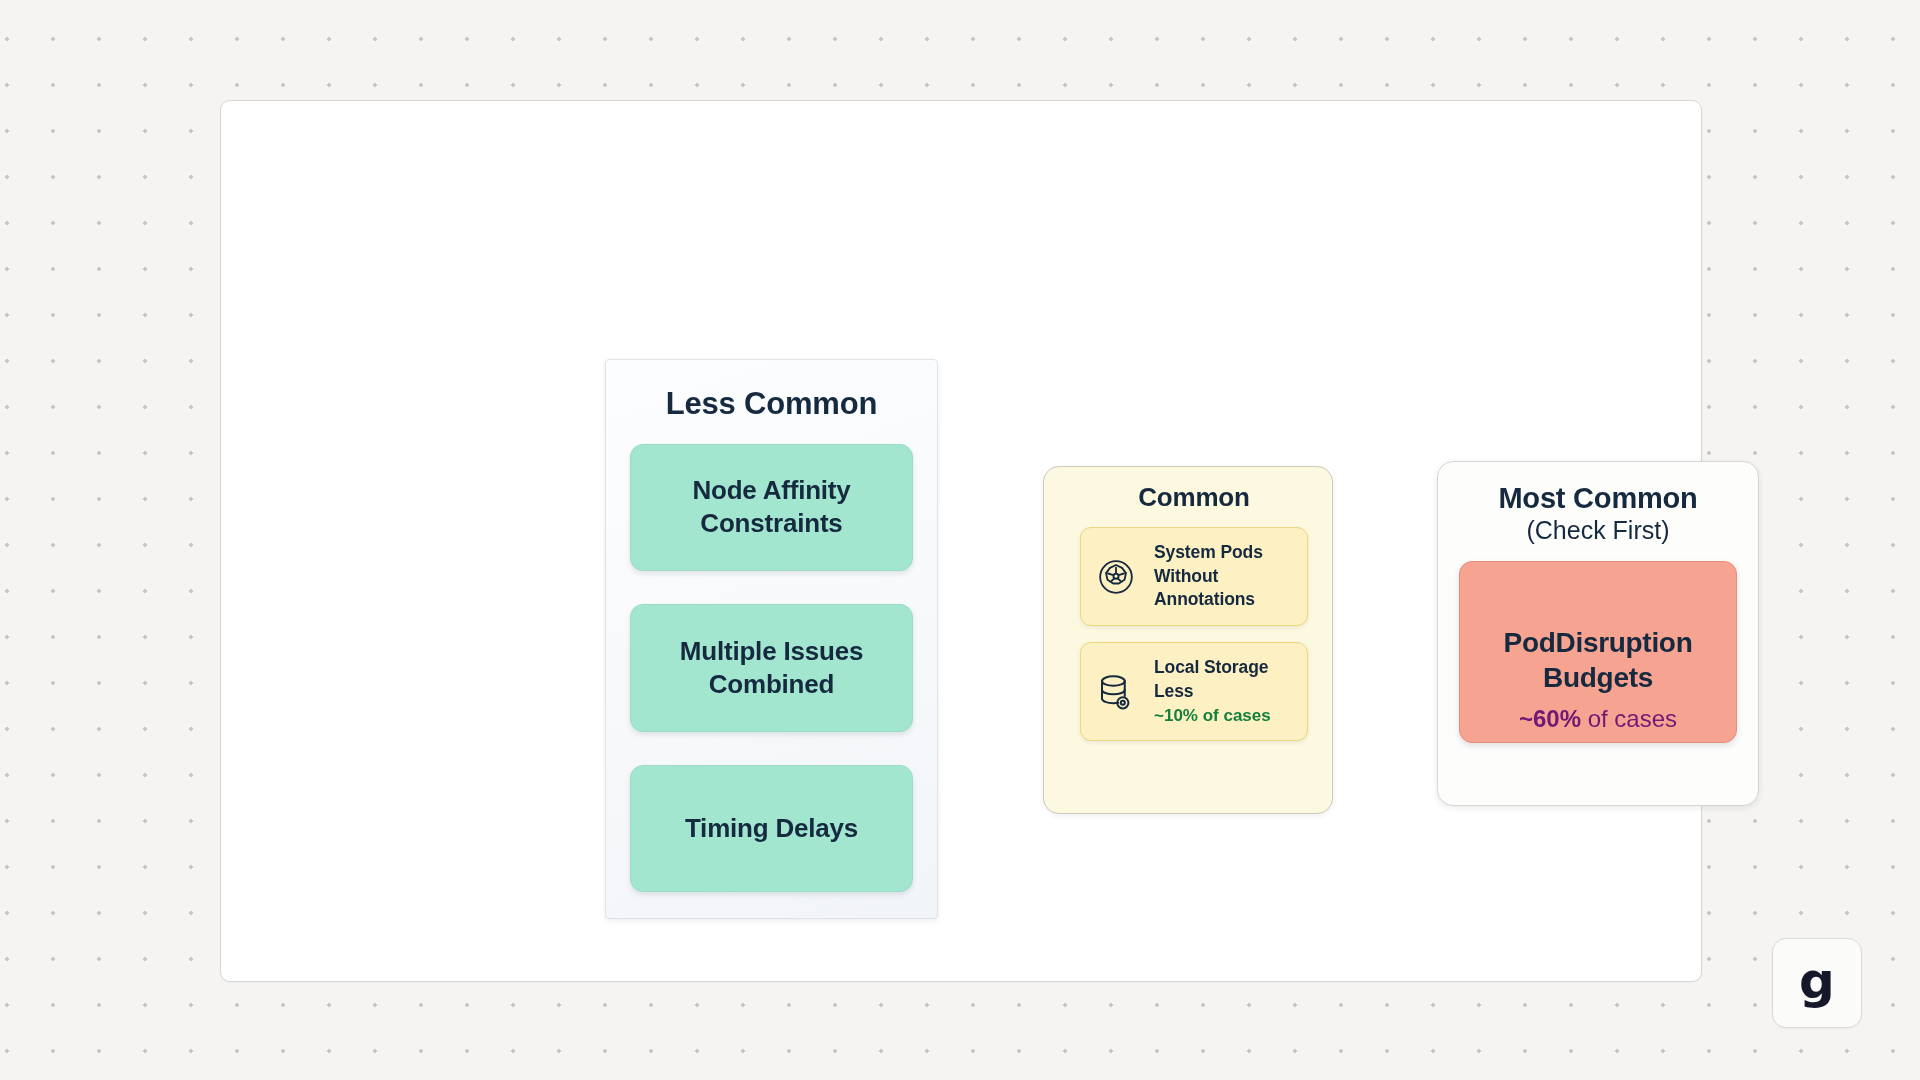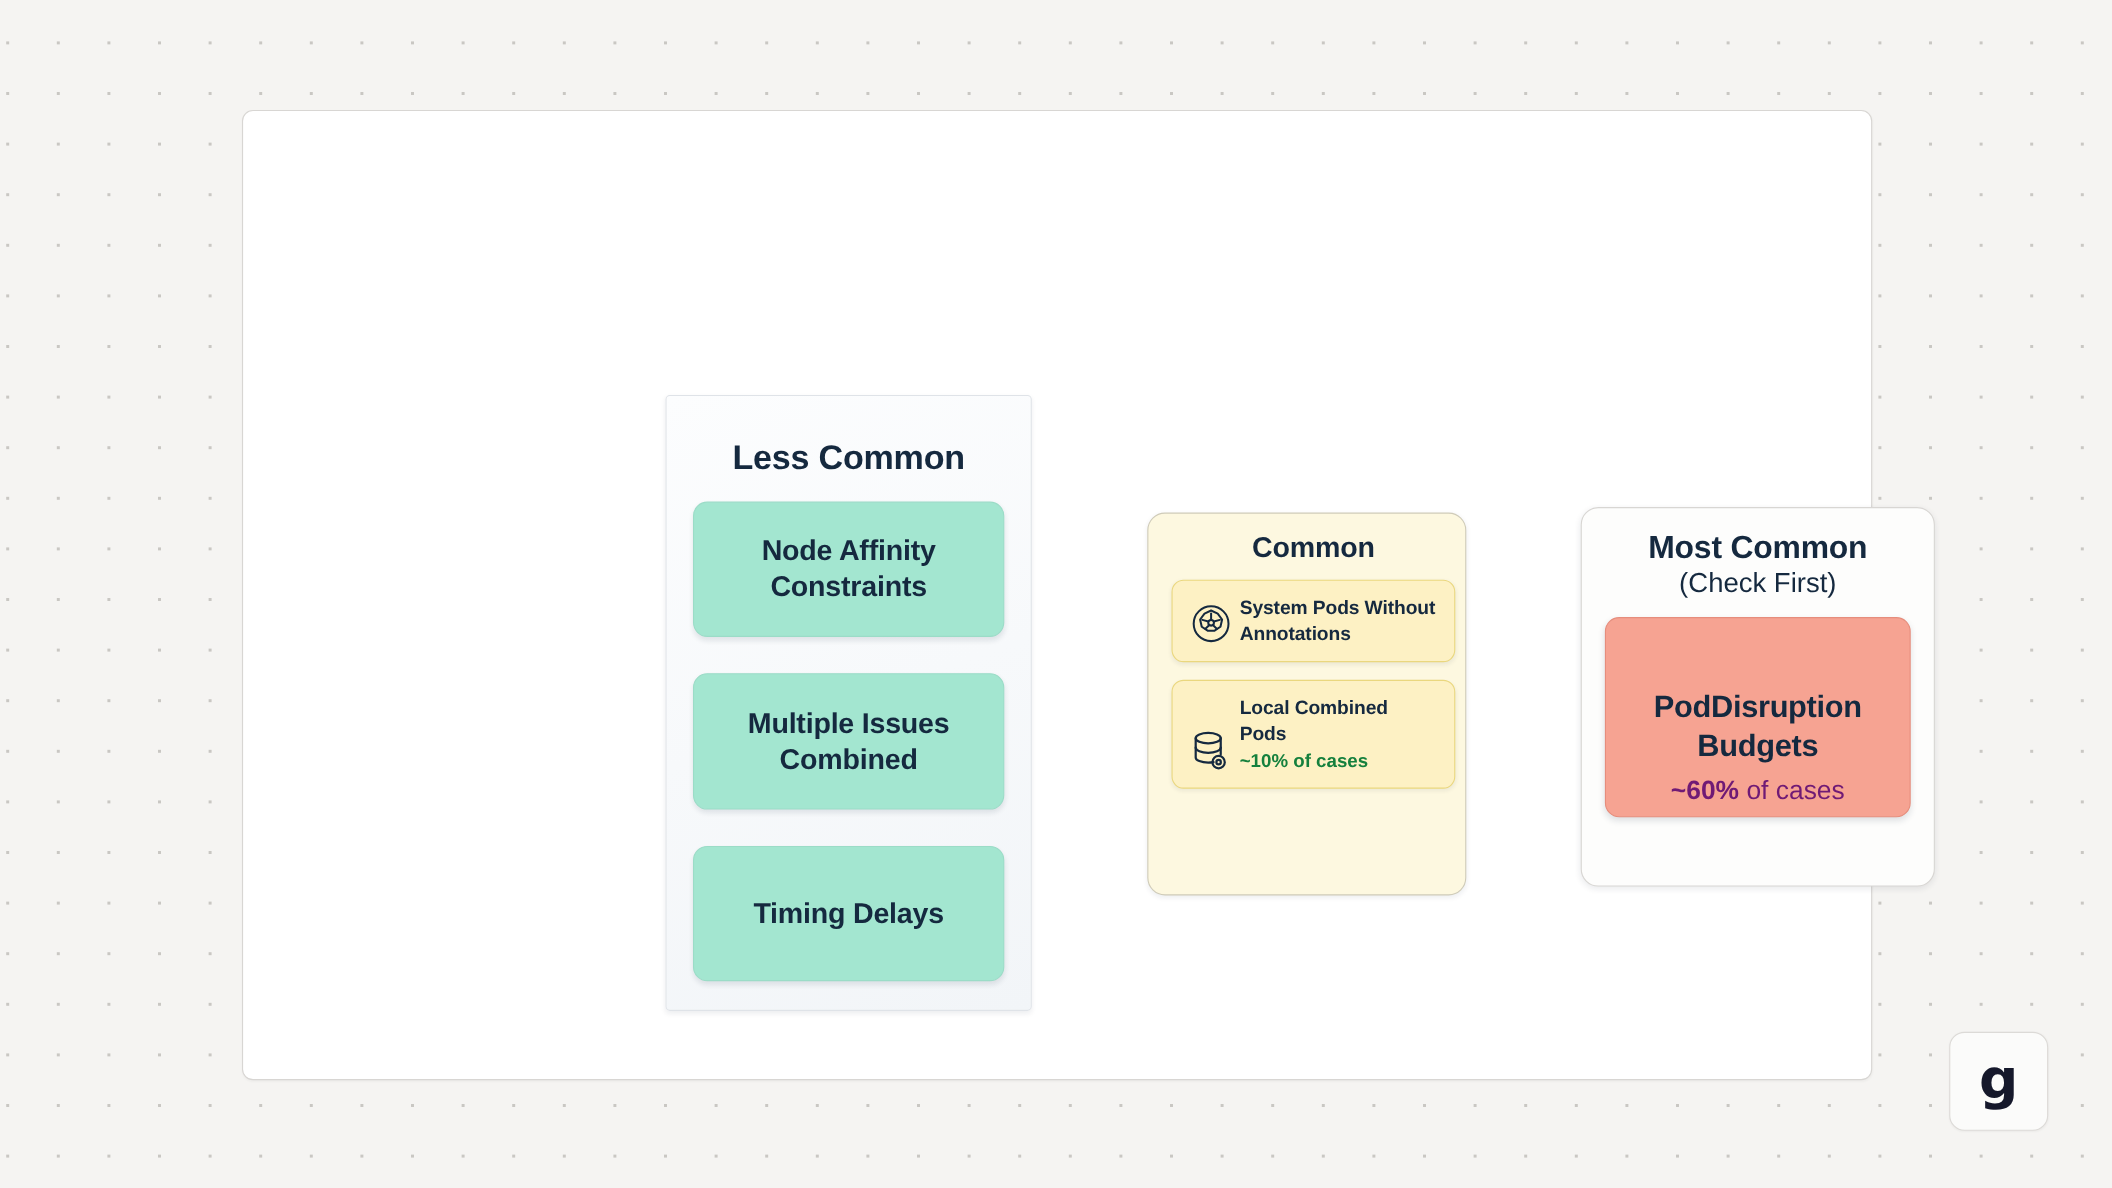--- a/index.html
+++ b/index.html
@@ -70,21 +70,21 @@
   
   #card-less-common {
     left: 384px;
     top: 258px;
     width: 333px;
     height: 560px;
     background: linear-gradient(160deg, #fcfdfe 0%, #f2f5f8 100%);
     border: 1px solid #dfe3e8;
     border-radius: 4px;
     box-shadow: 0 2px 5px rgba(20,35,60,0.07);
-    padding: 38px 26px 26px 26px;
+    padding: 26px 26px 26px 26px;
   }
   #card-less-common .group-title { font-size: 31px; margin-bottom: 22px; }
 
   .teal-chip {
     width: 283px;
     height: 128px;
     background: #a3e6d0;
     border: 1px solid #9bdcc7;
     border-radius: 13px;
     box-shadow: 0 3px 5px rgba(20,35,60,0.10);
@@ -110,28 +110,28 @@
     height: 348px;
     background: #fdf8e0;
     border: 1px solid #cfcbb8;
     border-radius: 16px;
     box-shadow: 0 2px 5px rgba(20,35,60,0.07);
     padding: 16px 16px 16px 28px;
   }
   #card-common .group-title { font-size: 26px; margin-bottom: 14px; }
 
   .yellow-item {
-    width: 258px;
+    width: 228px;
     background: #fdf1c4;
     border: 1px solid #ead77e;
     border-radius: 11px;
     box-shadow: 0 2px 4px rgba(20,35,60,0.07);
     display: flex;
-    align-items: flex-end;
-    gap: 5px;
+    align-items: center;
+    gap: 17px;
     padding: 13px 14px;
     margin-bottom: 16px;
   }
   .yellow-item:last-child { margin-bottom: 0; }
 
   .item-icon {
     flex: 0 0 auto;
     width: 42px;
     height: 42px;
     display: flex;
@@ -264,21 +264,21 @@
           <svg viewBox="0 0 48 48" width="42" height="42" fill="none" stroke="#15293f" stroke-width="2.3" stroke-linejoin="round" stroke-linecap="round">
             <ellipse cx="21" cy="11.5" rx="13" ry="5.4"></ellipse>
             <path d="M8 11.5 V31.5 C8 34.5 13.8 36.9 21 36.9 C23.0 36.9 24.9 36.7 26.6 36.4"></path>
             <path d="M34 11.5 V28.5"></path>
             <path d="M8 21.3 C8 24.3 13.8 26.7 21 26.7 C28.2 26.7 34 24.3 34 21.3"></path>
             <circle cx="31.8" cy="36.4" r="6.4"></circle>
             <circle cx="31.8" cy="36.4" r="2.3"></circle>
           </svg>
         </span>
         <span>
-          <span class="item-text" style="display:block">Local Combined Pods</span>
+          <span class="item-text" style="display:block">Local Storage Less</span>
           <span class="item-sub" style="display:block">~10% of cases</span>
         </span>
       </div>
     </div>
 
     <div class="group-card" id="card-most-common">
       <div class="group-title-wrap">
         <div class="group-title">Most Common</div>
         <div class="group-subtitle">(Check First)</div>
       </div>

